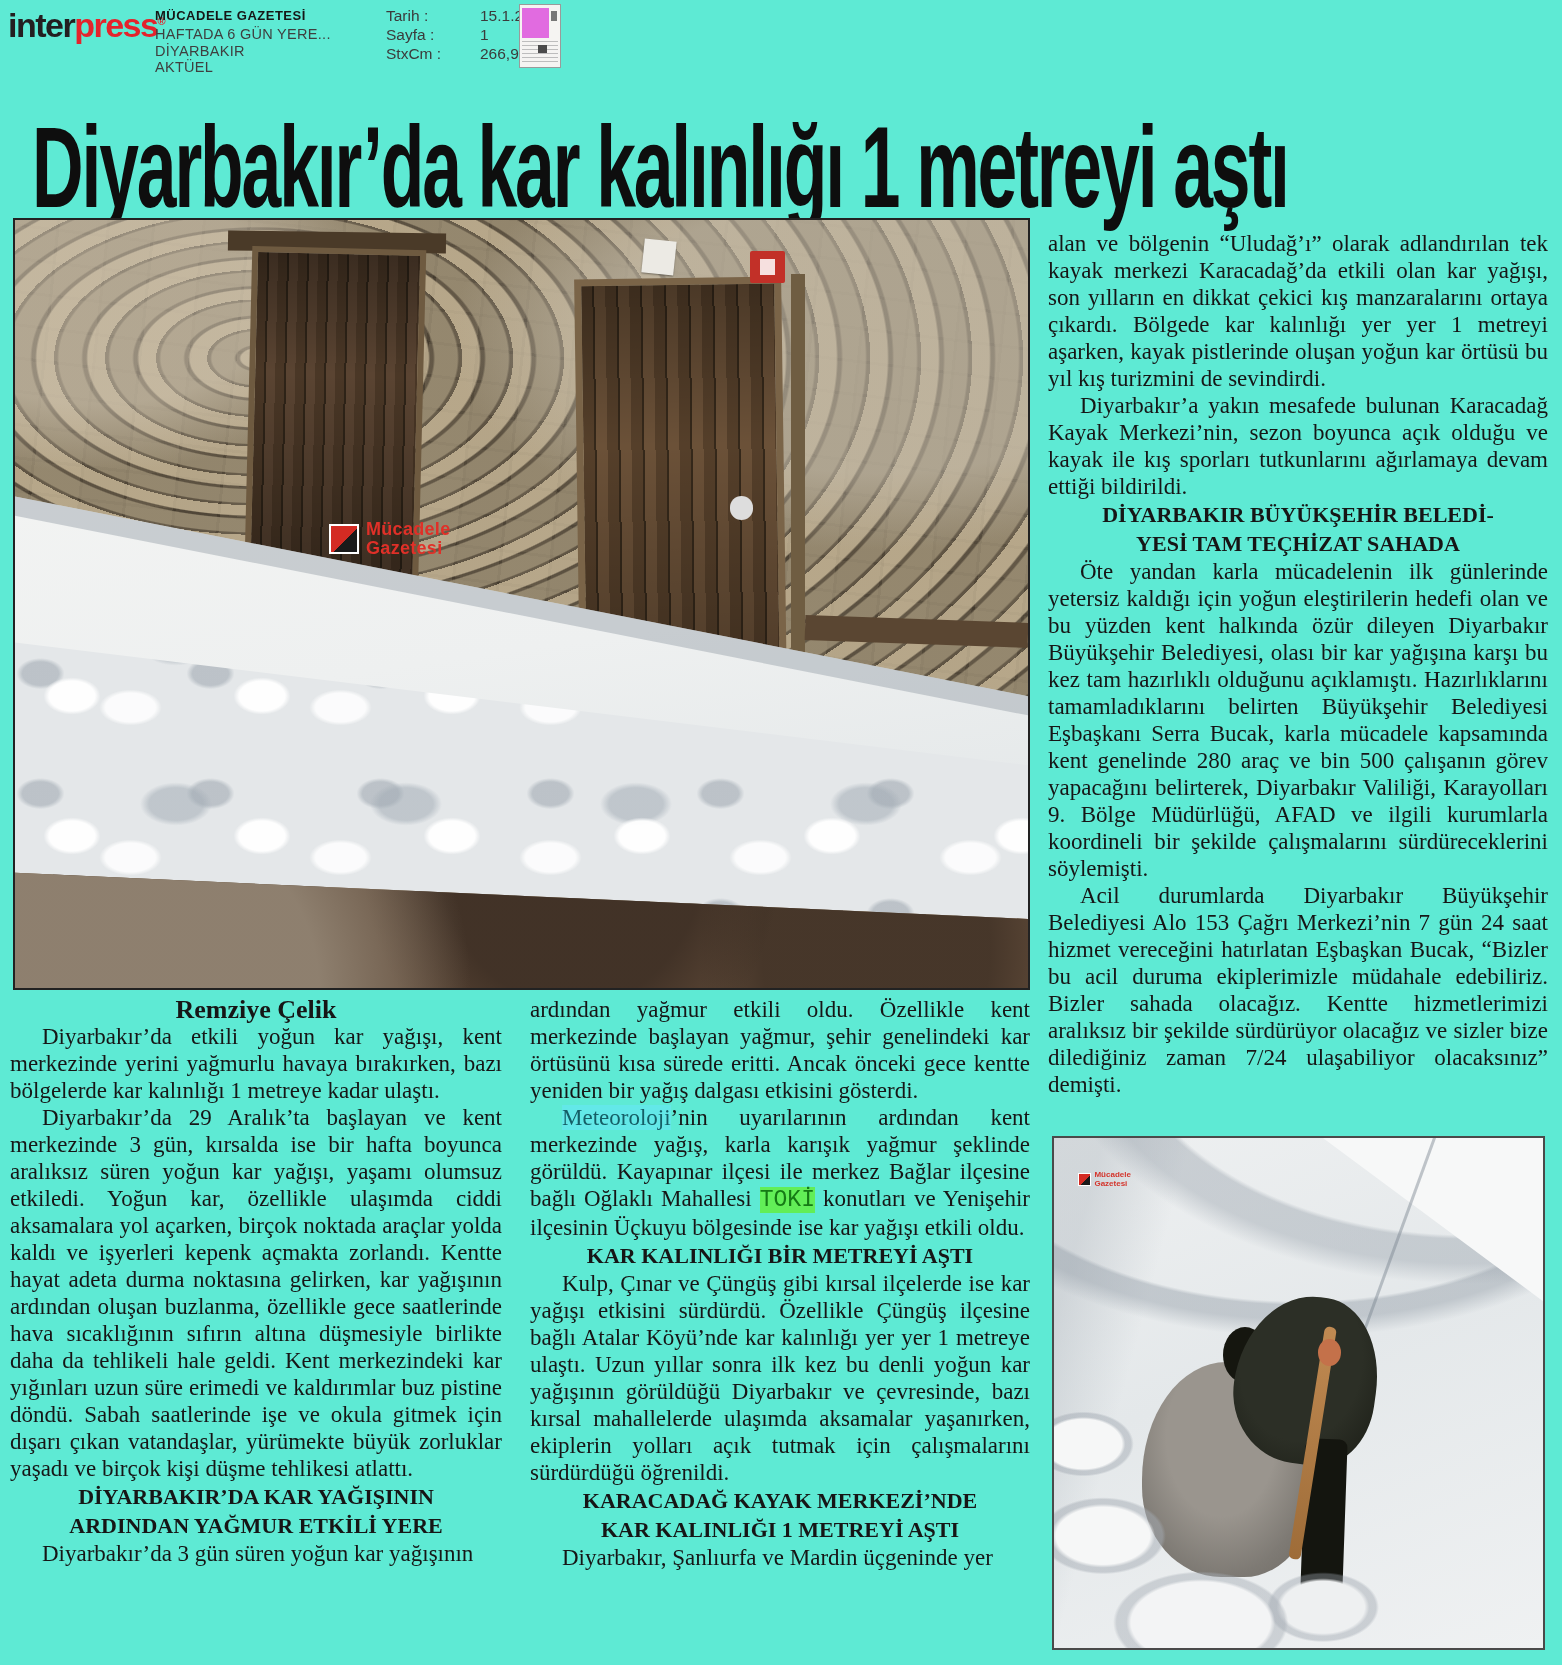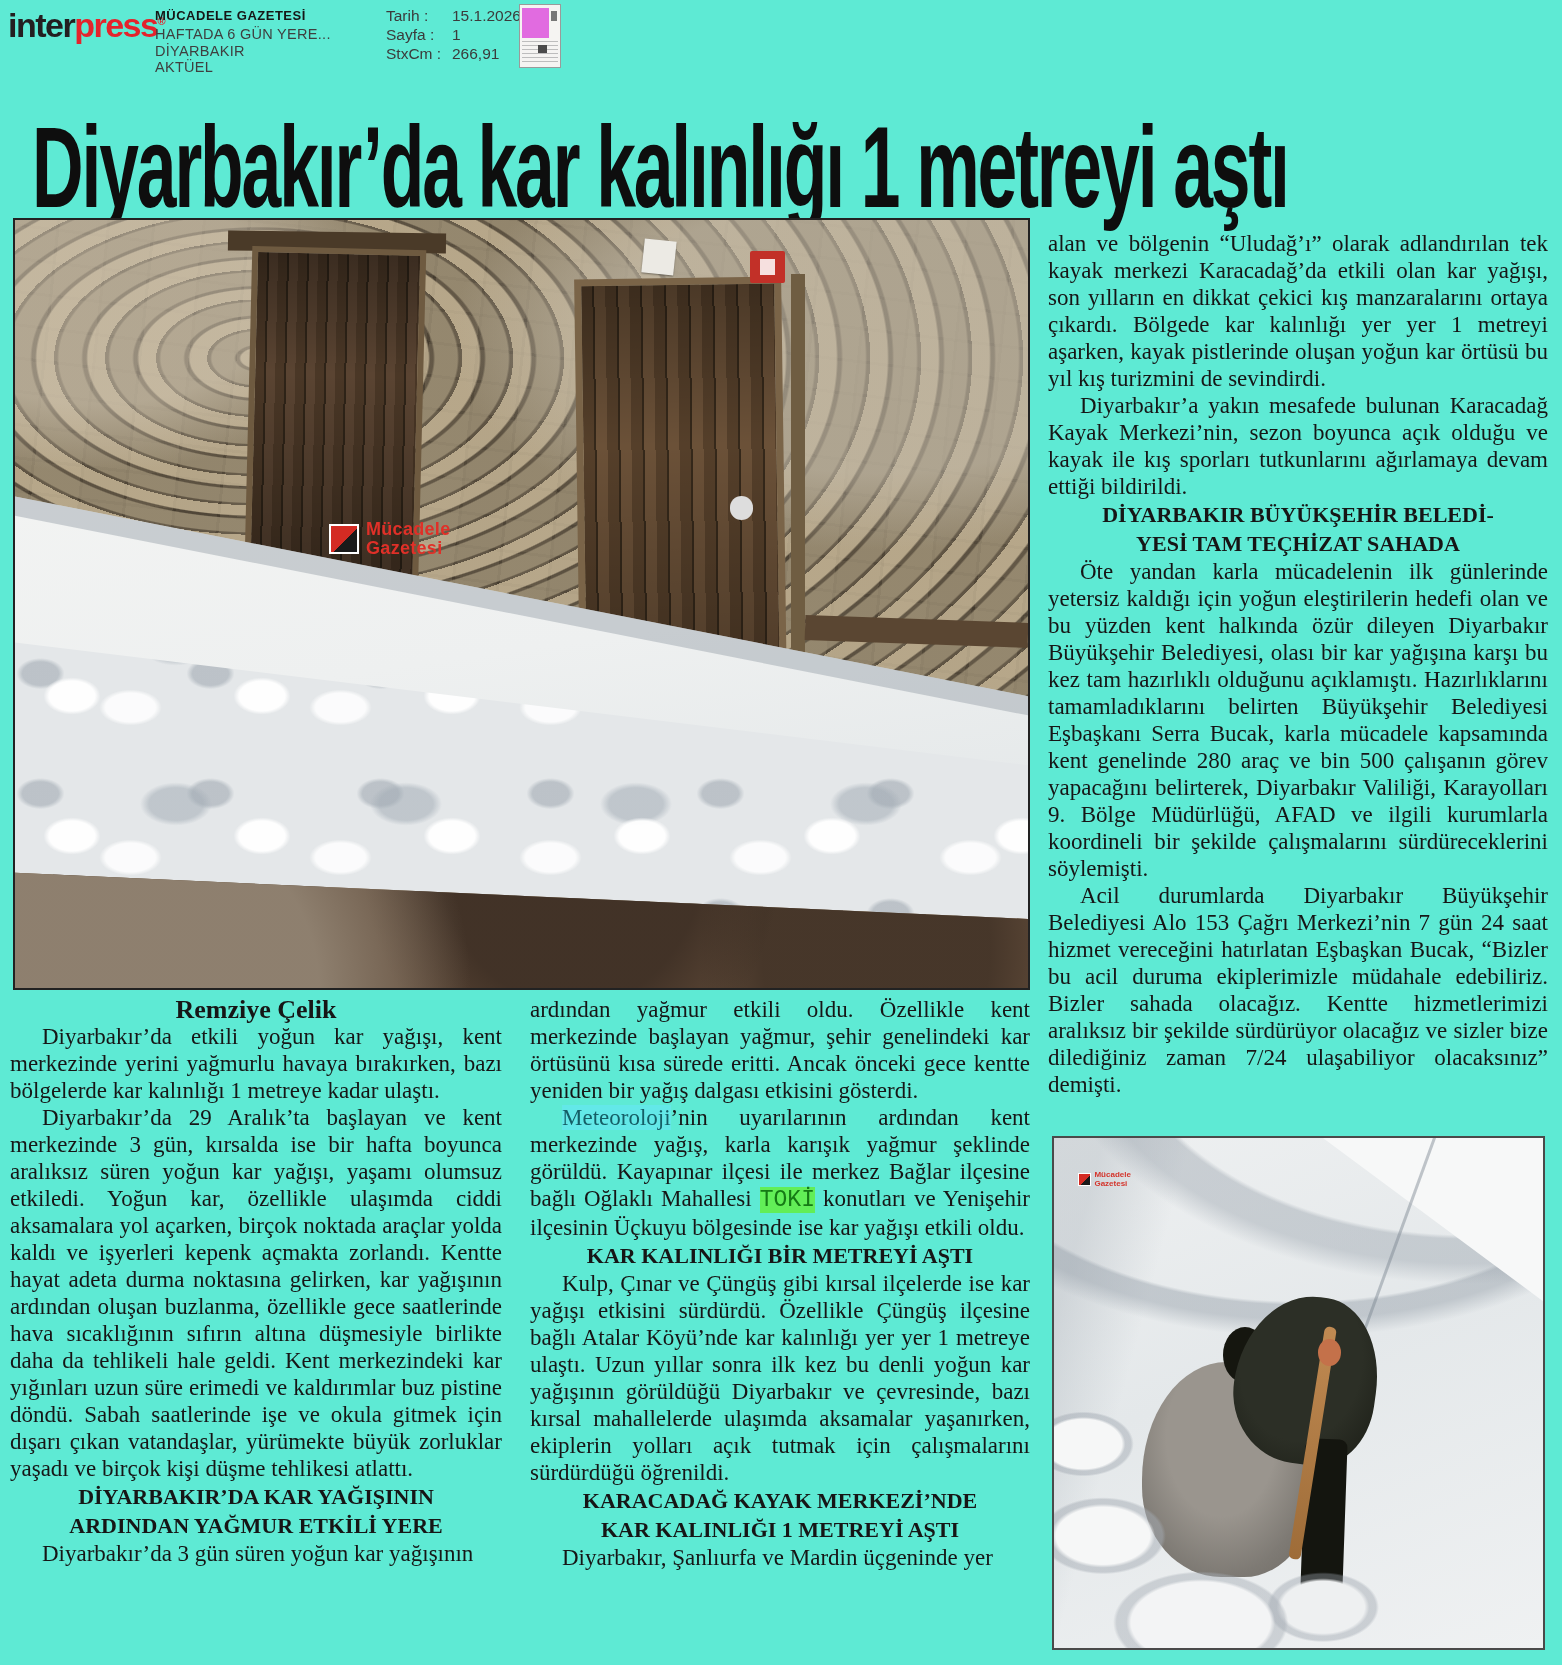--- a/index.html
+++ b/index.html
@@ -11,21 +11,21 @@
   .logo{position:absolute;left:8px;top:6px;font-family:"Liberation Sans",sans-serif;
         font-weight:800;font-size:34px;letter-spacing:-1.5px;}
   .logo-inter{color:#231f20;}
   .logo-press{color:#e4232c;}
   .logo-reg{color:#e4232c;font-size:11px;vertical-align:super;font-weight:700;}
   .pub{position:absolute;left:155px;top:6px;font-family:"Liberation Sans",sans-serif;color:#3f3f3f;}
   .pub-name{font-size:13px;font-weight:700;color:#161616;letter-spacing:.5px;line-height:20px;}
   .pub-line{font-size:14.5px;line-height:16.5px;letter-spacing:.3px;}
   .meta{position:absolute;left:386px;top:6px;font-family:"Liberation Sans",sans-serif;
         font-size:15.5px;color:#3b3b3b;line-height:19px;}
-  .meta-row{display:flex;}
+  .meta-row{display:flex;gap:28px;}
   .meta-label{width:66px;}
   .thumb{position:absolute;left:519px;top:4px;width:40px;height:62px;background:#f5f4f2;
          border:1px solid #9a9a9a;}
   .thumb-magenta{position:absolute;left:2px;top:3px;width:27px;height:30px;background:#e16be0;}
   .thumb-lines{position:absolute;left:2px;top:36px;width:36px;height:24px;
     background:repeating-linear-gradient(180deg,#bdbdbd 0 1.5px,transparent 1.5px 4px);}
   .thumb-blob1{position:absolute;left:18px;top:40px;width:9px;height:8px;background:#4b4b4b;}
   .thumb-blob2{position:absolute;left:31px;top:6px;width:6px;height:10px;background:#777;}
 
   

